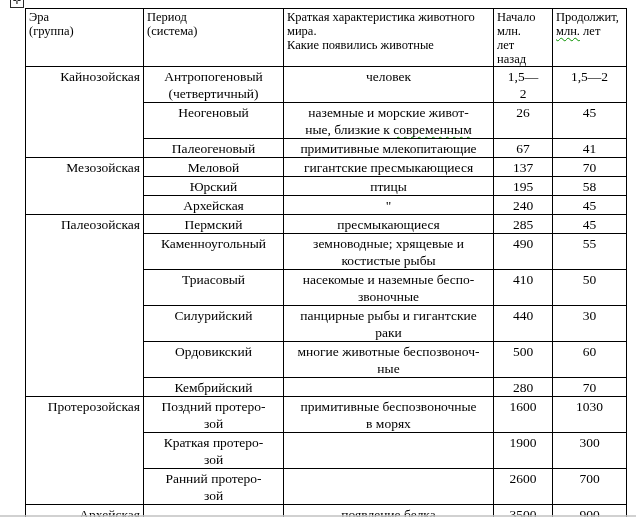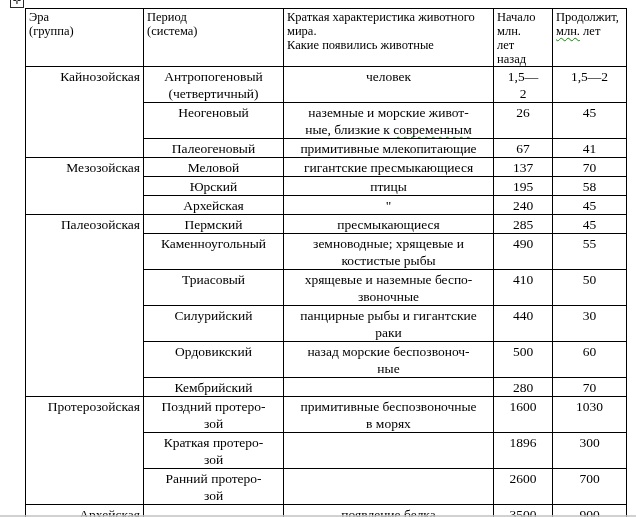--- a/index.html
+++ b/index.html
@@ -177,37 +177,37 @@
     <tr class="h2">
       <td>Каменноугольный</td>
       <td>земноводные; хрящевые и
 костистые рыбы</td>
       <td>490</td>
       <td>55</td>
     </tr>
 
     <tr class="h2">
       <td>Триасовый</td>
-      <td>хрящевые и наземные беспо-
+      <td>насекомые и наземные беспо-
 звоночные</td>
       <td>410</td>
       <td>50</td>
     </tr>
 
     <tr class="h2">
       <td>Силурийский</td>
       <td>панцирные рыбы и гигантские
 раки</td>
       <td>440</td>
       <td>30</td>
     </tr>
 
     <tr class="h2">
       <td>Ордовикский</td>
-      <td>назад морские беспозвоноч-
+      <td>многие животные беспозвоноч-
 ные</td>
       <td>500</td>
       <td>60</td>
     </tr>
 
     <tr class="h1">
       <td>Кембрийский</td>
       <td></td>
       <td>280</td>
       <td>70</td>
@@ -220,21 +220,21 @@
       <td>примитивные беспозвоночные
 в морях</td>
       <td>1600</td>
       <td>1030</td>
     </tr>
 
     <tr class="h2">
       <td>Краткая протеро-
 зой</td>
       <td></td>
-      <td>1896</td>
+      <td>1900</td>
       <td>300</td>
     </tr>
 
     <tr class="h2">
       <td>Ранний протеро-
 зой</td>
       <td></td>
       <td>2600</td>
       <td>700</td>
     </tr>

